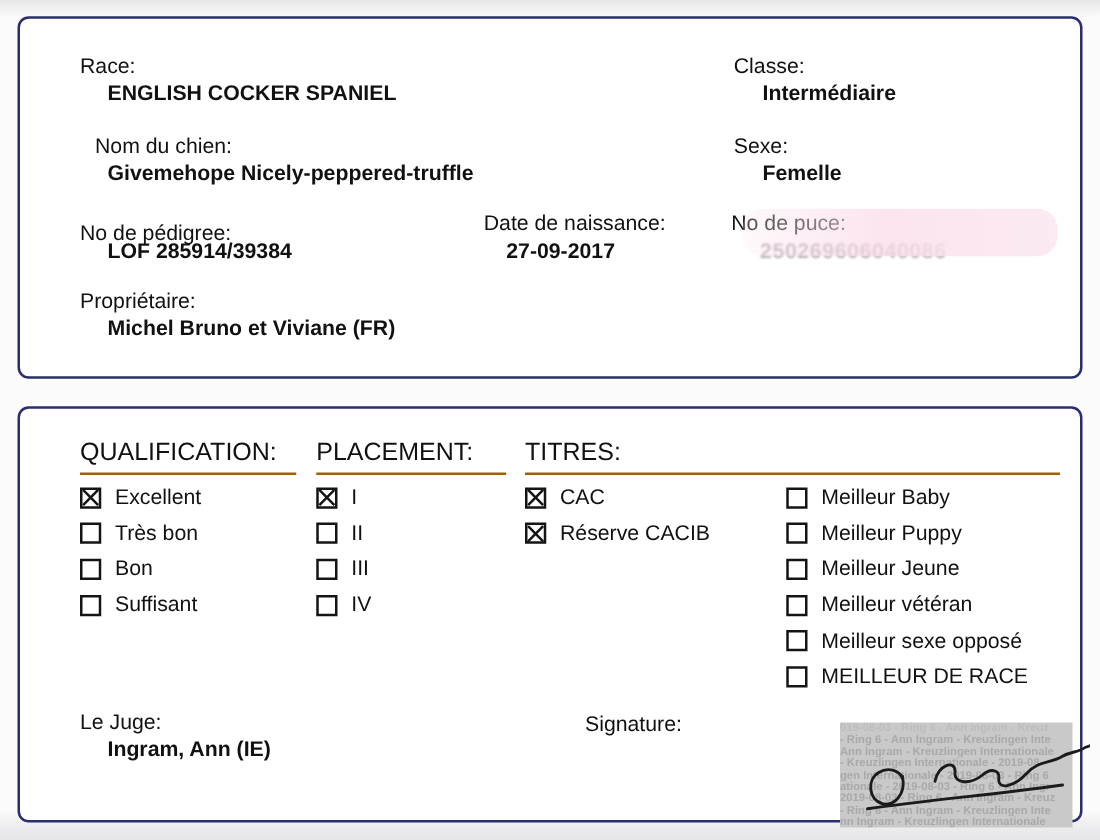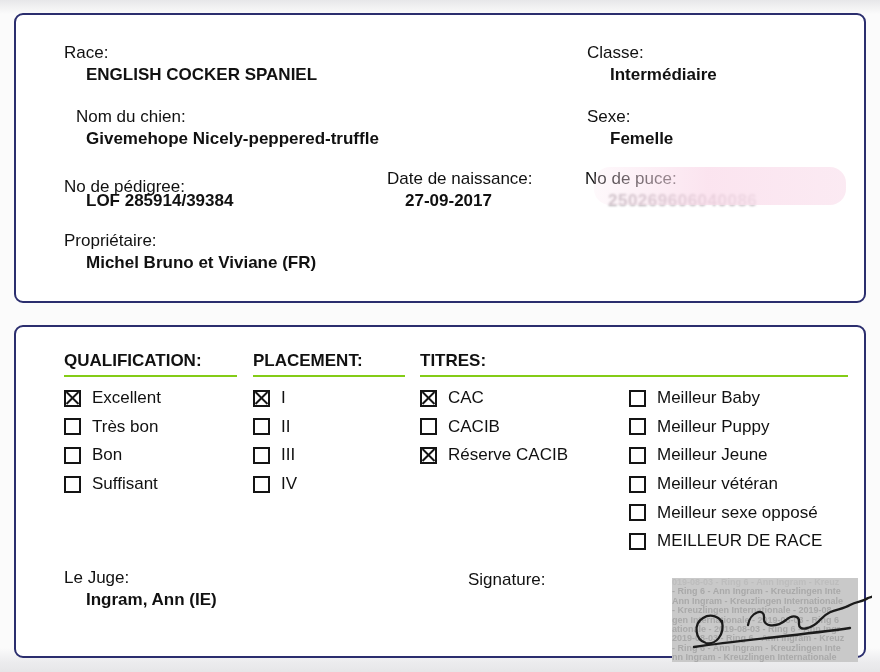--- a/index.html
+++ b/index.html
@@ -33,23 +33,23 @@
   .puce-overlay {
     position:absolute;
     left:578px; top:152px; width:252px; height:38px;
     background: linear-gradient(90deg, rgba(251,231,241,0.25), rgba(250,219,234,0.75) 45%, rgba(251,233,242,0.95));
     border-radius:16px;
     pointer-events:none;
   }
 
   .col-heading {
     position:absolute;
-    font-size:17px; font-weight:700;
+    font-size:20px; font-weight:400;
     padding-bottom:4px;
-    border-bottom:2px solid #84cc16;
+    border-bottom:2px solid #a16207;
     white-space:nowrap;
   }
   .h-qual  { left:48px; top:24px; width:173px; }
   .h-plac  { left:237px; top:24px; width:152px; }
   .h-titres{ left:404px; top:24px; width:428px; }
 
   .cb-col { position:absolute; top:57px;text-align:right; }
   .cb-col-qual { left:48px; }
   .cb-col-plac { left:237px; }
   .cb-col-titres { left:404px; }
@@ -157,24 +157,20 @@
       <div class="cb-row">
         <span class="cb"></span>
         <span class="cb-label">IV</span>
       </div>
     </div>
 
     <div class="cb-col cb-col-titres">
       <div class="cb-row">
         <span class="cb checked"></span>
         <span class="cb-label">CAC</span>
-      </div>
-      <div class="cb-row">
-        <span class="cb"></span>
-        <span class="cb-label">CACIB</span>
       </div>
       <div class="cb-row">
         <span class="cb checked"></span>
         <span class="cb-label">Réserve CACIB</span>
       </div>
     </div>
 
     <div class="cb-col cb-col-meilleur">
       <div class="cb-row">
         <span class="cb"></span>

